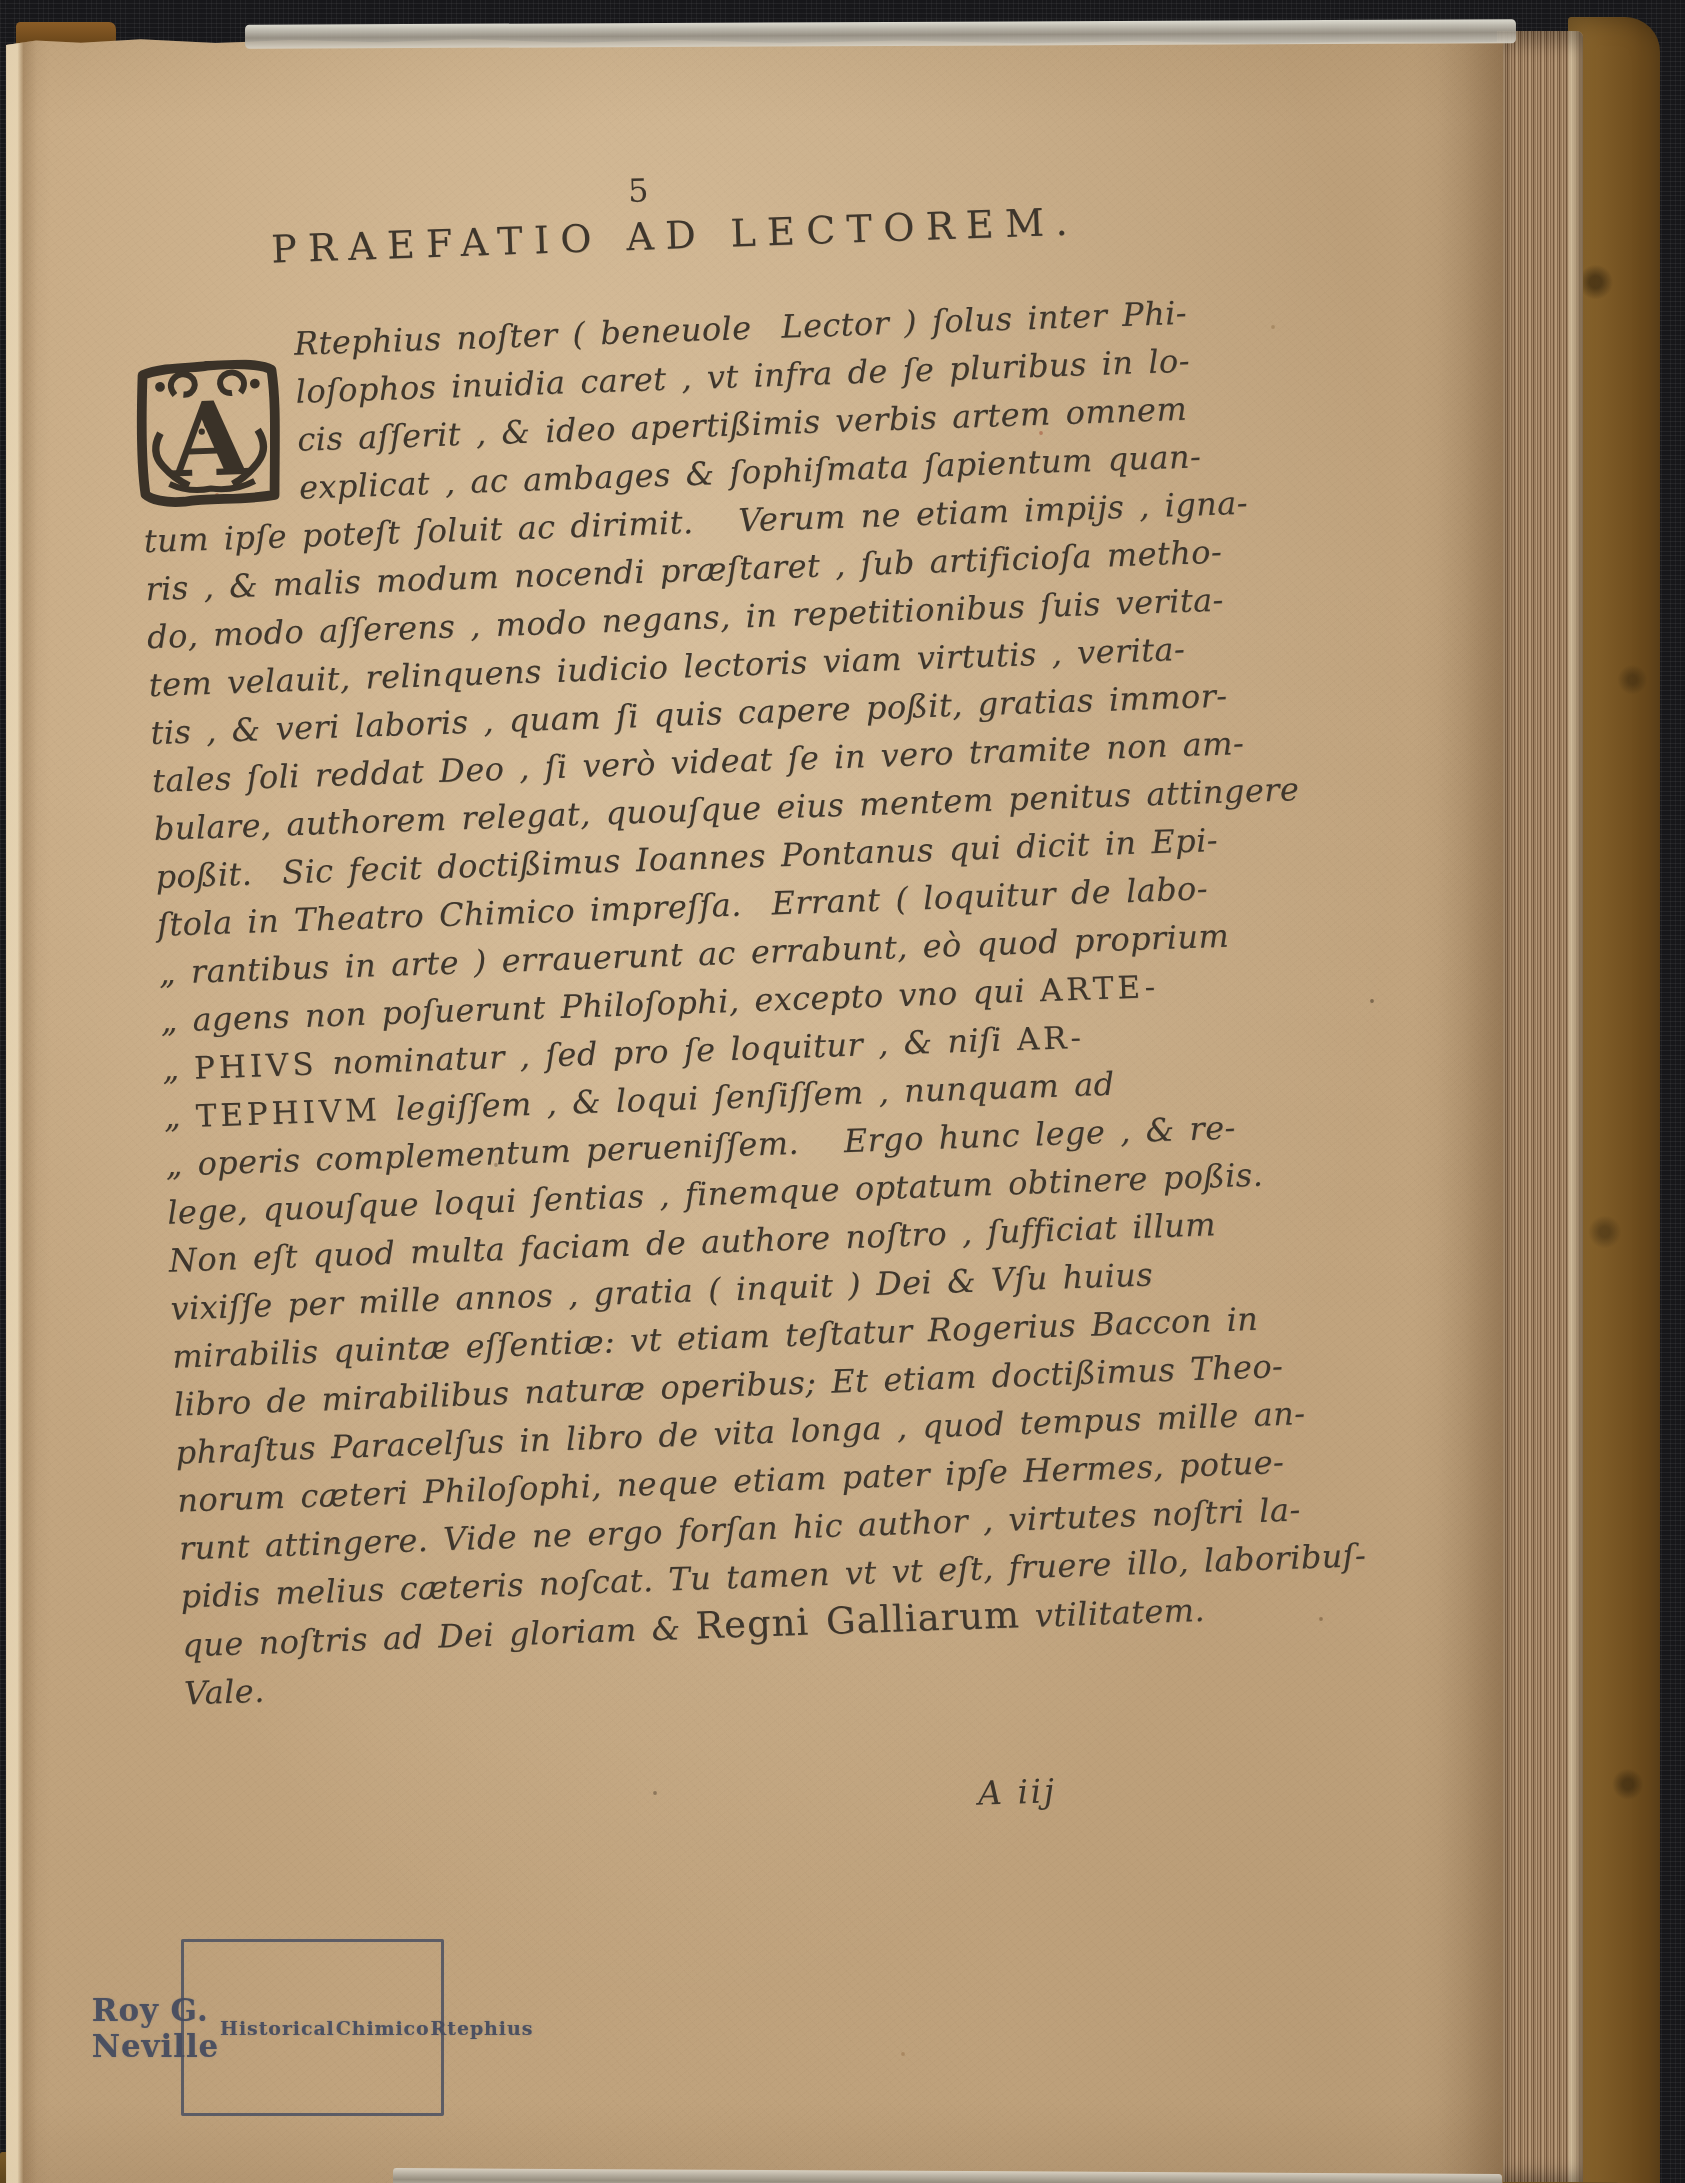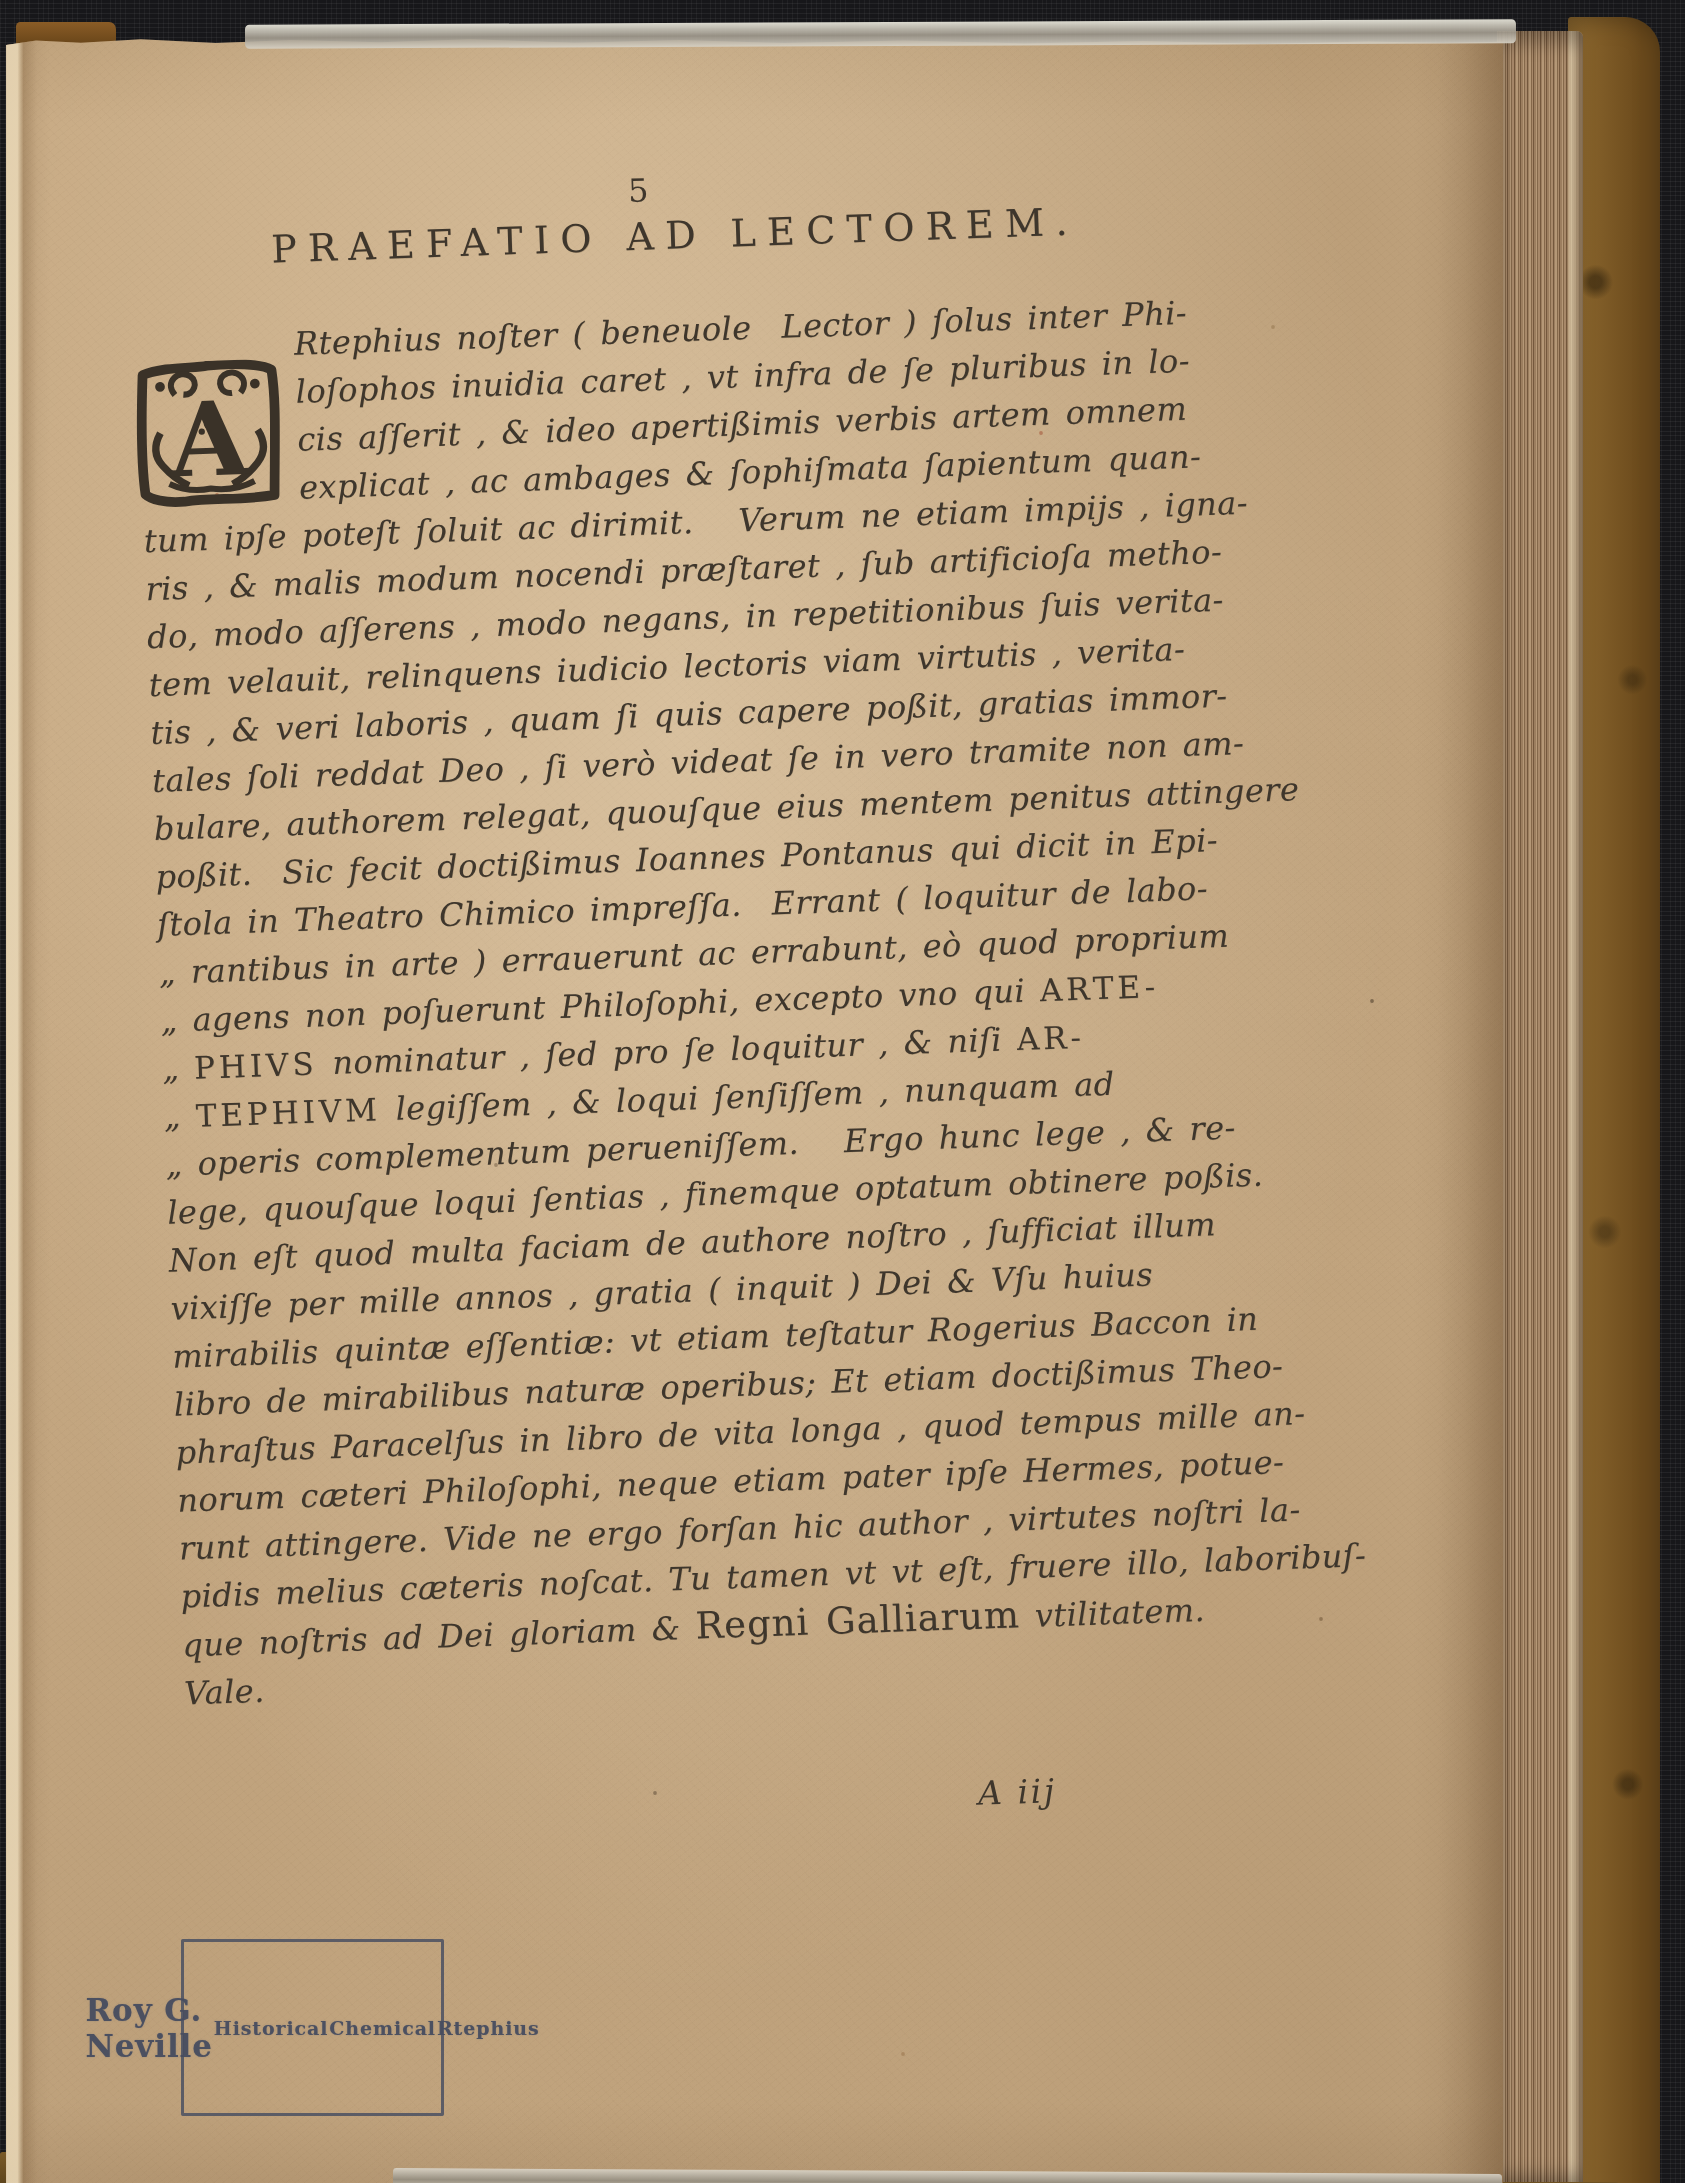--- a/index.html
+++ b/index.html
@@ -199,17 +199,17 @@
         <div class="line"><span class="seg-it">pidis melius cæteris noſcat. Tu tamen vt vt eſt, fruere illo, laboribuſ-</span></div>
         <div class="line"><span class="seg-it">que noſtris ad Dei gloriam &amp; </span><span class="seg-rom">Regni Galliarum</span><span class="seg-it"> vtilitatem.</span></div>
       </div>
     <div class="vale line">Vale.</div>
     <div class="signature">A iij</div>
   </div>
 
   <div class="stamp">
     <div class="s1">Roy G. Neville</div>
     <div class="s2">Historical</div>
-    <div class="s3">Chemical</div>
+    <div class="s3">Chimico</div>
     <div class="s4">Rtephius</div>
   </div>
 </div>
 
 
 </body></html>

